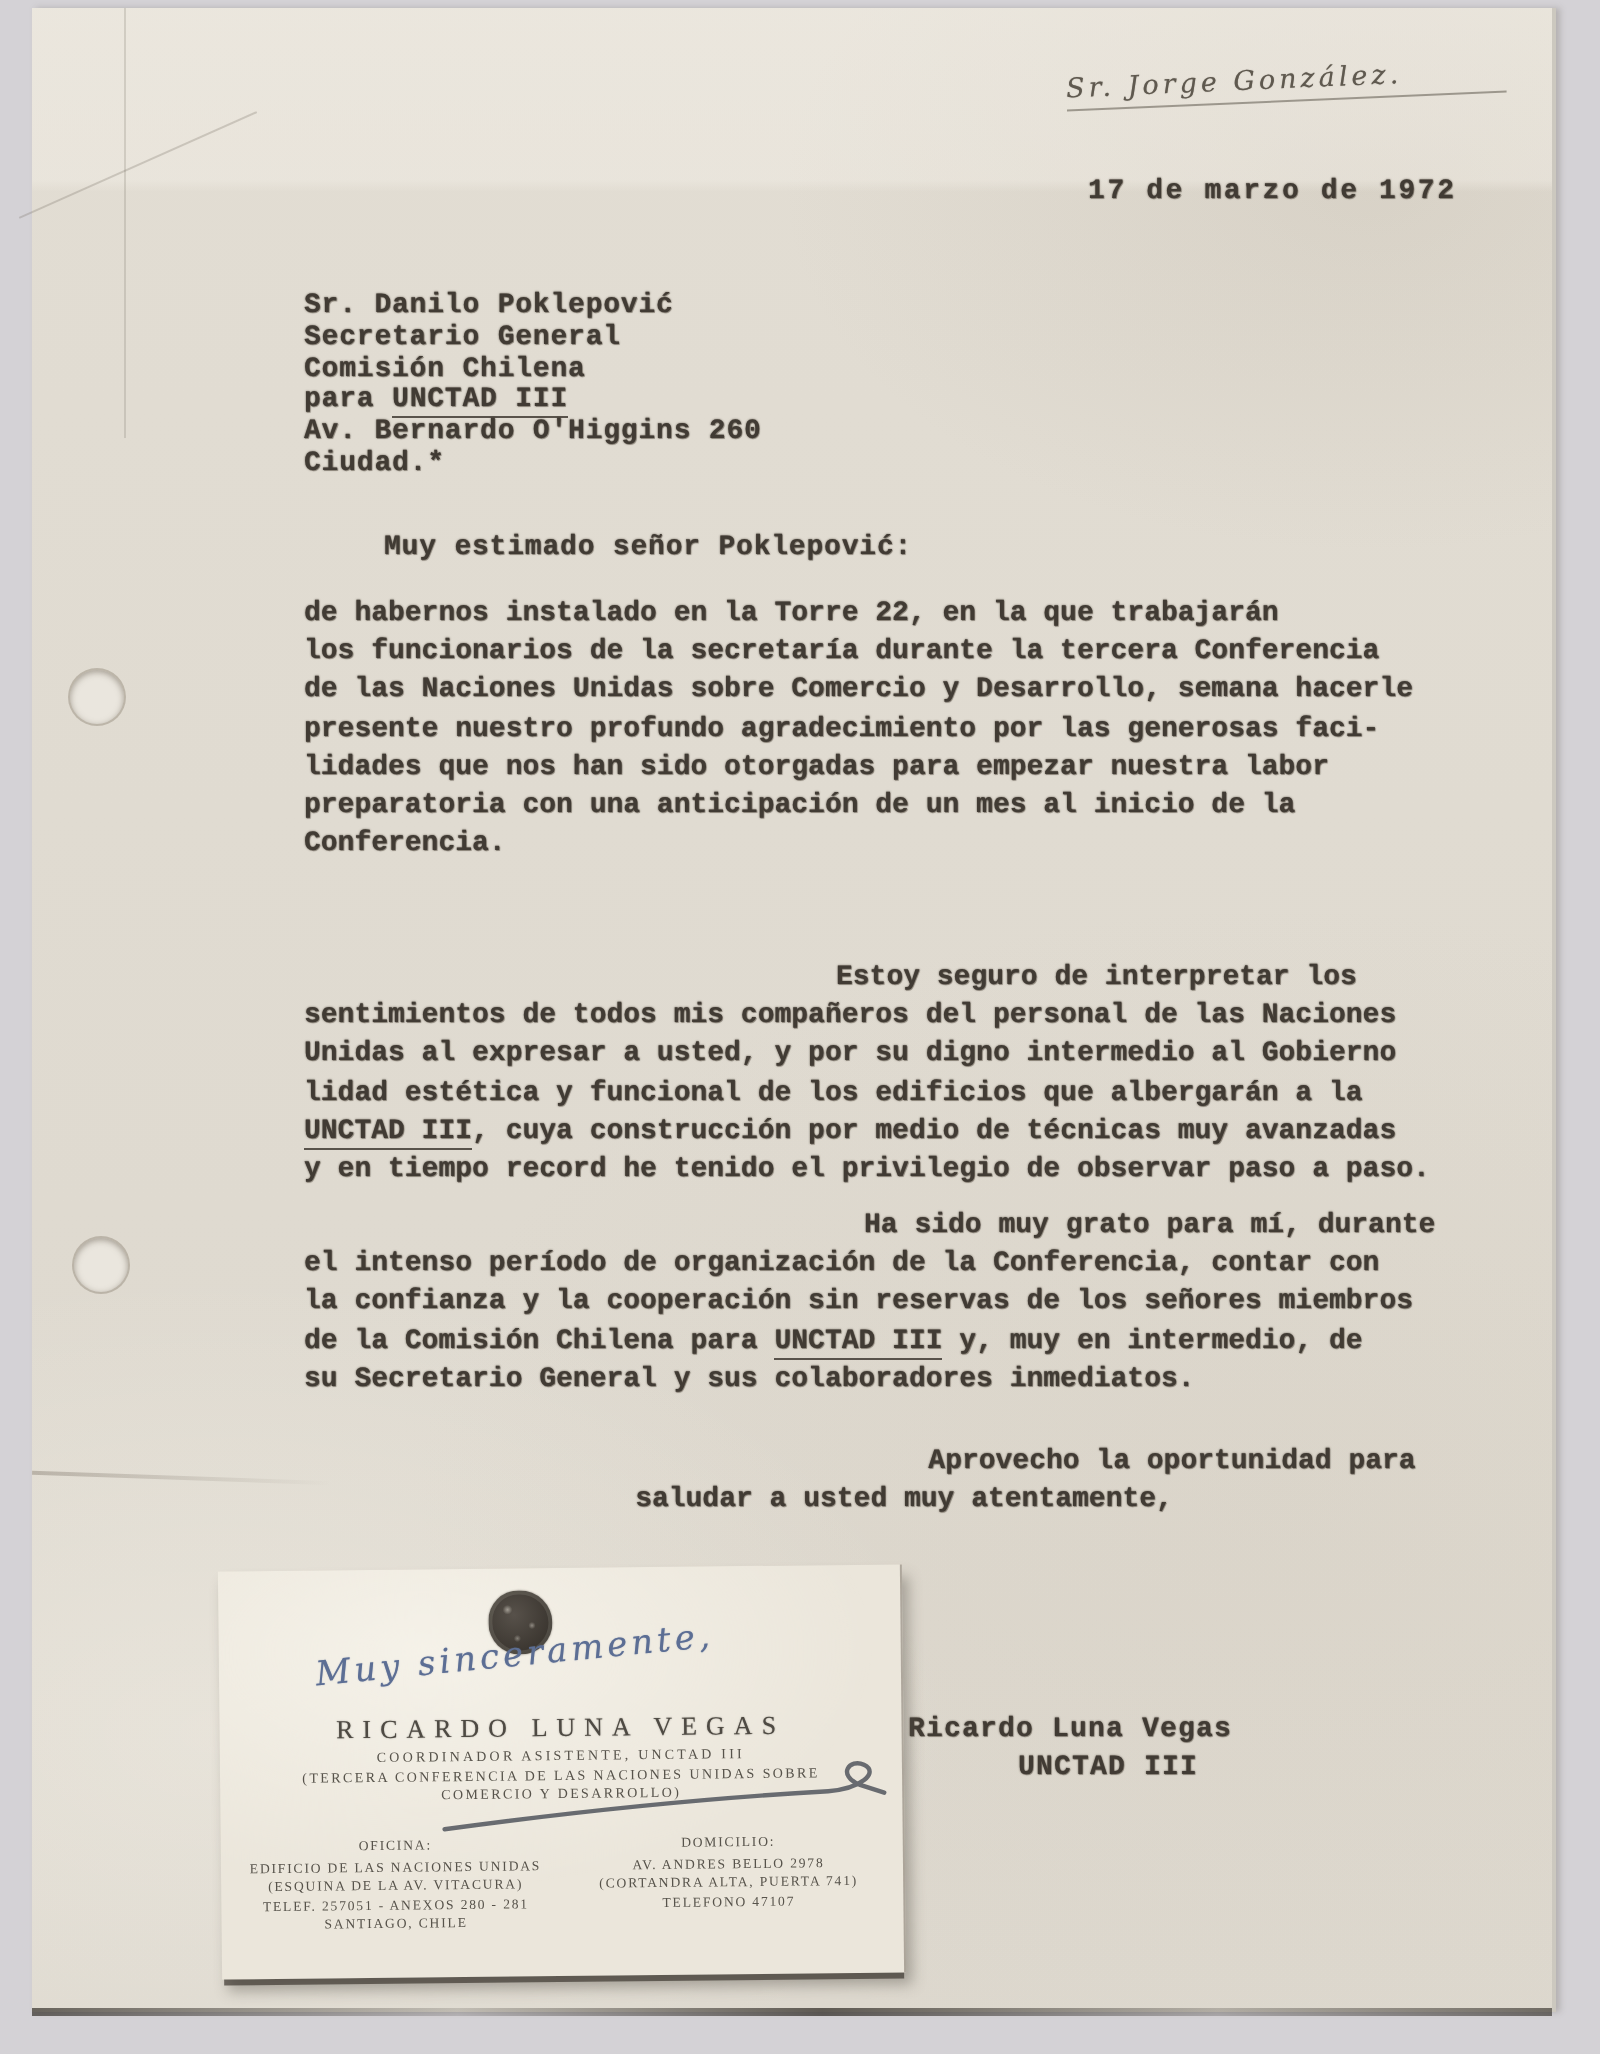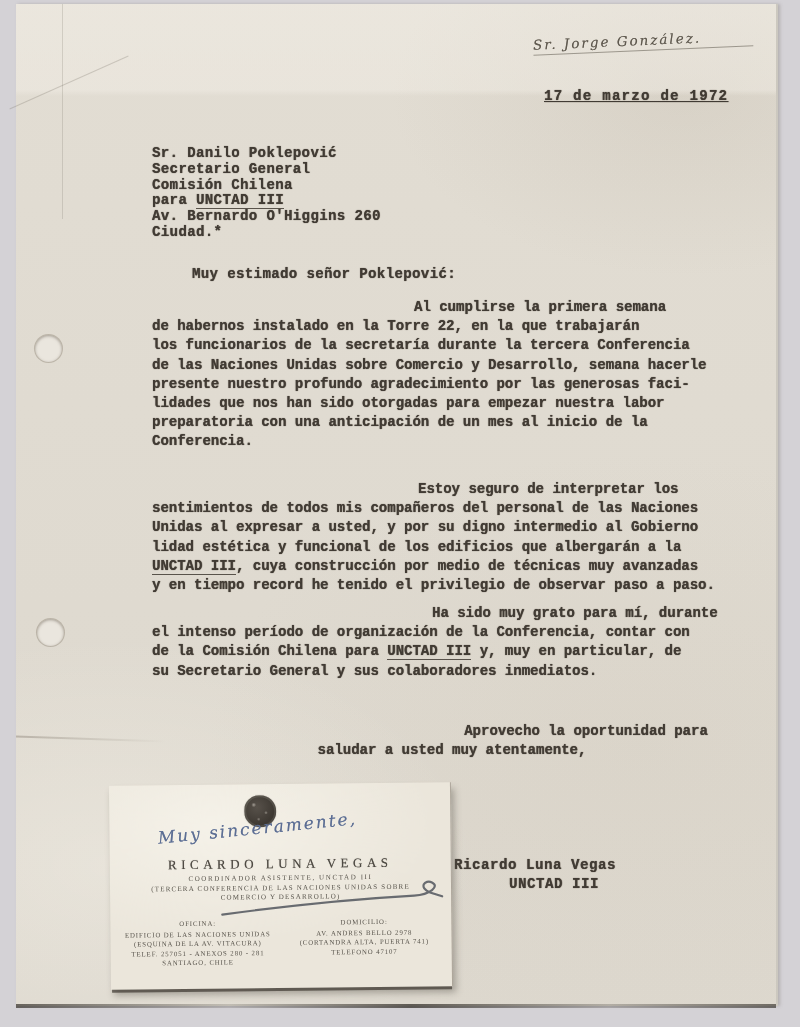--- a/index.html
+++ b/index.html
@@ -32,21 +32,21 @@
   .hole-1{left:19px;top:331px;}
   .hole-2{left:21px;top:615px;}
   .tw{font-family:"Liberation Mono","DejaVu Sans Mono",monospace;font-weight:700;color:var(--ink);
       text-shadow:0 0 1px rgba(62,54,44,.85), .4px .4px 0 rgba(62,54,44,.35);font-size:14px;}
   .tl{display:block;white-space:nowrap;}
   .u{border-bottom:1.5px solid rgba(65,59,52,.85);padding-bottom:0;}
   .handnote{position:absolute;left:517px;top:28px;width:220px;
     font-family:"DejaVu Serif",serif;font-style:italic;font-size:13.5px;letter-spacing:2px;
     color:var(--pencil);transform:rotate(-2.5deg);border-bottom:1px solid rgba(95,89,79,.55);
     padding-bottom:2px;text-shadow:0 0 .5px rgba(95,89,79,.6);}
-  .date{position:absolute;left:528px;top:84px;letter-spacing:1.3px;text-decoration:underline;}
+  .date{position:absolute;left:528px;top:84px;letter-spacing:1.3px;}
   .recipient{position:absolute;left:136px;top:142px;line-height:15.8px;letter-spacing:.4px;}
   .salutation{position:absolute;left:136px;top:262px;letter-spacing:.4px;padding-left:40px;}
   .para{position:absolute;left:136px;width:600px;line-height:19.2px;}
   .p1{top:294px;} .p2{top:476px;} .p3{top:600px;} .p4{top:718px;text-align:center;}
   .p1 .first{padding-left:262px;} .p2 .first{padding-left:266px;}
   .p3 .first{padding-left:280px;} .p4 .first{padding-left:268px;}
   .sigblock{position:absolute;left:438px;top:852px;line-height:18.6px;letter-spacing:.6px;}
   .sig-org{padding-left:55px;}
   .card{position:absolute;left:94px;top:780px;width:342px;height:204px;background:
       radial-gradient(300px 160px at 30% 20%, rgba(255,253,246,.5), transparent 75%),
@@ -98,21 +98,20 @@
       <span class="tl">Secretario General</span>
       <span class="tl">Comisión Chilena</span>
       <span class="tl"><span>para </span><span class="u">UNCTAD III</span></span>
       <span class="tl">Av. Bernardo O'Higgins 260</span>
       <span class="tl">Ciudad.*</span>
     </div>
 
     <div class="salutation tw">Muy estimado señor Poklepović:</div>
 
     <div class="para p1 tw">
-      <span class="tl first">Al cumplirse la primera semana</span>
       <span class="tl">de habernos instalado en la Torre 22, en la que trabajarán</span>
       <span class="tl">los funcionarios de la secretaría durante la tercera Conferencia</span>
       <span class="tl">de las Naciones Unidas sobre Comercio y Desarrollo, semana hacerle</span>
       <span class="tl">presente nuestro profundo agradecimiento por las generosas faci-</span>
       <span class="tl">lidades que nos han sido otorgadas para empezar nuestra labor</span>
       <span class="tl">preparatoria con una anticipación de un mes al inicio de la</span>
       <span class="tl">Conferencia.</span>
     </div>
 
     <div class="para p2 tw">
@@ -120,21 +119,22 @@
       <span class="tl">sentimientos de todos mis compañeros del personal de las Naciones</span>
       <span class="tl">Unidas al expresar a usted, y por su digno intermedio al Gobierno</span>
       <span class="tl">lidad estética y funcional de los edificios que albergarán a la</span>
       <span class="tl"><span class="u">UNCTAD III</span><span>, cuya construcción por medio de técnicas muy avanzadas</span></span>
       <span class="tl">y en tiempo record he tenido el privilegio de observar paso a paso.</span>
     </div>
 
     <div class="para p3 tw">
       <span class="tl first">Ha sido muy grato para mí, durante</span>
       <span class="tl">el intenso período de organización de la Conferencia, contar con</span>
-      <span class="tl"><span>de la Comisión Chilena para </span><span class="u">UNCTAD III</span><span> y, muy en particular, de</span></span>
+      <span class="tl">la confianza y la cooperación sin reservas de los señores miembros</span>
+      <span class="tl"><span>de la Comisión Chilena para </span><span class="u">UNCTAD III</span><span> y, muy en intermedio, de</span></span>
       <span class="tl">su Secretario General y sus colaboradores inmediatos.</span>
     </div>
 
     <div class="para p4 tw">
       <span class="tl first">Aprovecho la oportunidad para</span>
       <span class="tl">saludar a usted muy atentamente,</span>
     </div>
 
     <div class="sigblock tw">
       <span class="tl">Ricardo Luna Vegas</span>

